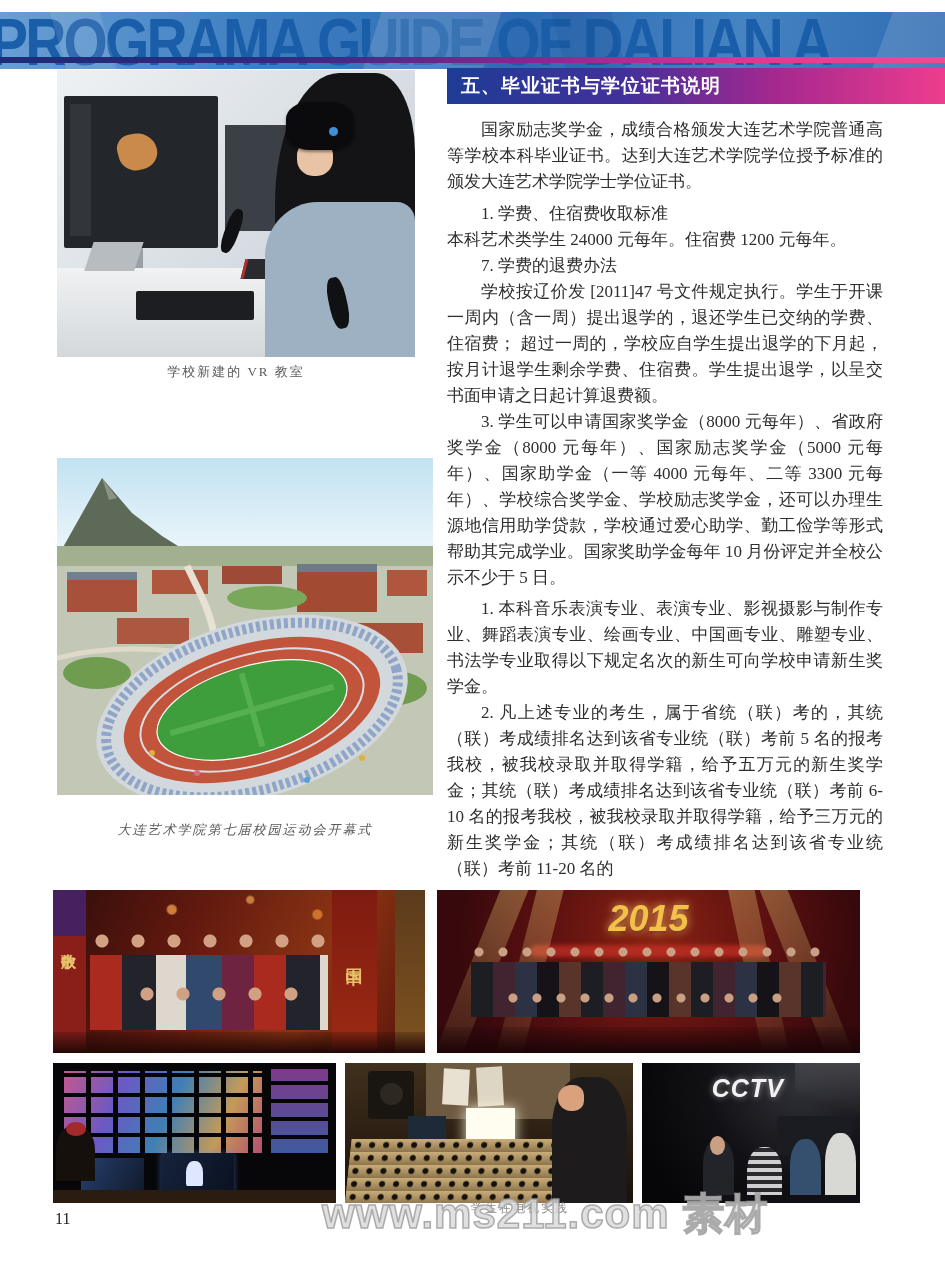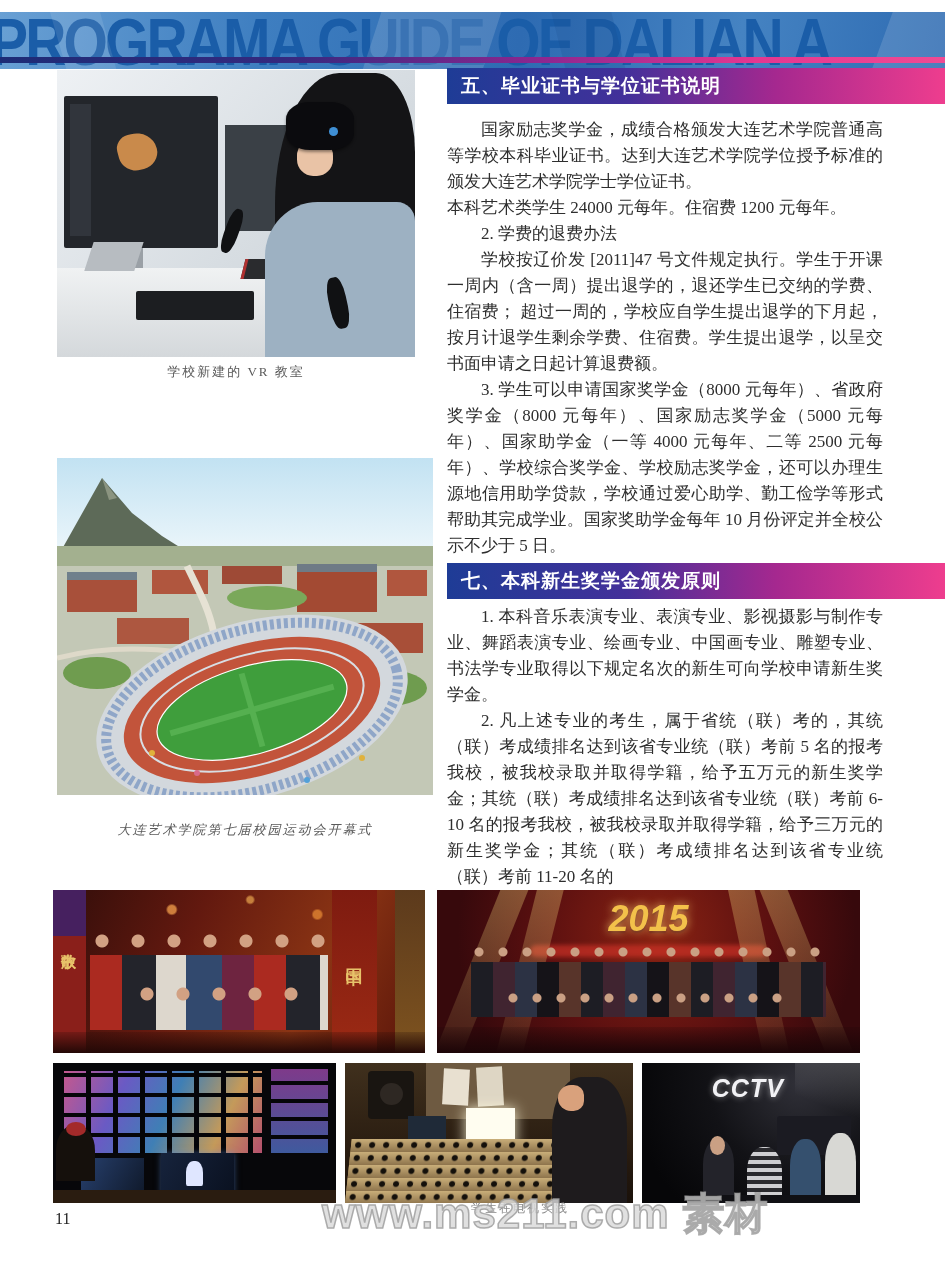--- a/index.html
+++ b/index.html
@@ -165,26 +165,26 @@
       <circle cx="250" cy="322" r="3" fill="#53a0d8"></circle>
         <circle cx="305" cy="300" r="3" fill="#e0b23c"></circle>
     </svg>
   </figure>
   <div class="caption" style="left:57px;top:821px;width:376px;font-style:italic;">大连艺术学院第七届校园运动会开幕式</div>
 
   <section class="right-col">
     <div class="sec-header">五、毕业证书与学位证书说明</div>
     <p class="indent mt13">国家励志奖学金，成绩合格颁发大连艺术学院普通高等学校本科毕业证书。达到大连艺术学院学位授予标准的颁发大连艺术学院学士学位证书。</p>
 
+    <p class="indent mt6">1. 学费、住宿费收取标准</p>
     <p>本科艺术类学生 24000 元每年。住宿费 1200 元每年。</p>
-    <p class="indent">2. 学费的退费办法</p>
+    <p class="indent">7. 学费的退费办法</p>
     <p class="indent">学校按辽价发 [2011]47 号文件规定执行。学生于开课一周内（含一周）提出退学的，退还学生已交纳的学费、住宿费； 超过一周的，学校应自学生提出退学的下月起，按月计退学生剩余学费、住宿费。学生提出退学，以呈交书面申请之日起计算退费额。</p>
-    <p class="indent">3. 学生可以申请国家奖学金（8000 元每年）、省政府奖学金（8000 元每年）、国家励志奖学金（5000 元每年）、国家助学金（一等 4000 元每年、二等 2500 元每年）、学校综合奖学金、学校励志奖学金，还可以办理生源地信用助学贷款，学校通过爱心助学、勤工俭学等形式帮助其完成学业。国家奖助学金每年 10 月份评定并全校公示不少于 5 日。</p>
-
-    <div class="sec-header mt4">七、本科新生奖学金颁发原则</div>
+    <p class="indent">3. 学生可以申请国家奖学金（8000 元每年）、省政府奖学金（8000 元每年）、国家励志奖学金（5000 元每年）、国家助学金（一等 4000 元每年、二等 3300 元每年）、学校综合奖学金、学校励志奖学金，还可以办理生源地信用助学贷款，学校通过爱心助学、勤工俭学等形式帮助其完成学业。国家奖助学金每年 10 月份评定并全校公示不少于 5 日。</p>
+
     <p class="indent mt5">1. 本科音乐表演专业、表演专业、影视摄影与制作专业、舞蹈表演专业、绘画专业、中国画专业、雕塑专业、书法学专业取得以下规定名次的新生可向学校申请新生奖学金。</p>
     <p class="indent">2. 凡上述专业的考生，属于省统（联）考的，其统（联）考成绩排名达到该省专业统（联）考前 5 名的报考我校，被我校录取并取得学籍，给予五万元的新生奖学金；其统（联）考成绩排名达到该省专业统（联）考前 6-10 名的报考我校，被我校录取并取得学籍，给予三万元的新生奖学金；其统（联）考成绩排名达到该省专业统（联）考前 11-20 名的</p>
   </section>
 
   <figure class="photo" id="photo-backstage">
     <div class="art" style="left:20%;top:0;width:60%;height:30%;background:radial-gradient(circle at 20% 40%,rgba(255,170,80,.7) 0 4px,transparent 6px),radial-gradient(circle at 55% 20%,rgba(255,190,90,.6) 0 3px,transparent 5px),radial-gradient(circle at 85% 50%,rgba(255,160,60,.6) 0 4px,transparent 6px);"></div>
     <div class="art" style="left:0;top:0;width:9%;height:100%;background:linear-gradient(#46205f 0 28%,#8a1f1a 28% 100%);"></div>
     <div class="vbanner" style="left:1.5%;top:32%;font-size:15px;">放歌中</div>
     <div class="art" style="right:13%;top:0;width:12%;height:100%;background:linear-gradient(#7e1b10,#9c2a14);"></div>
     <div class="vbanner" style="right:16%;top:40%;font-size:17px;">中国</div>

